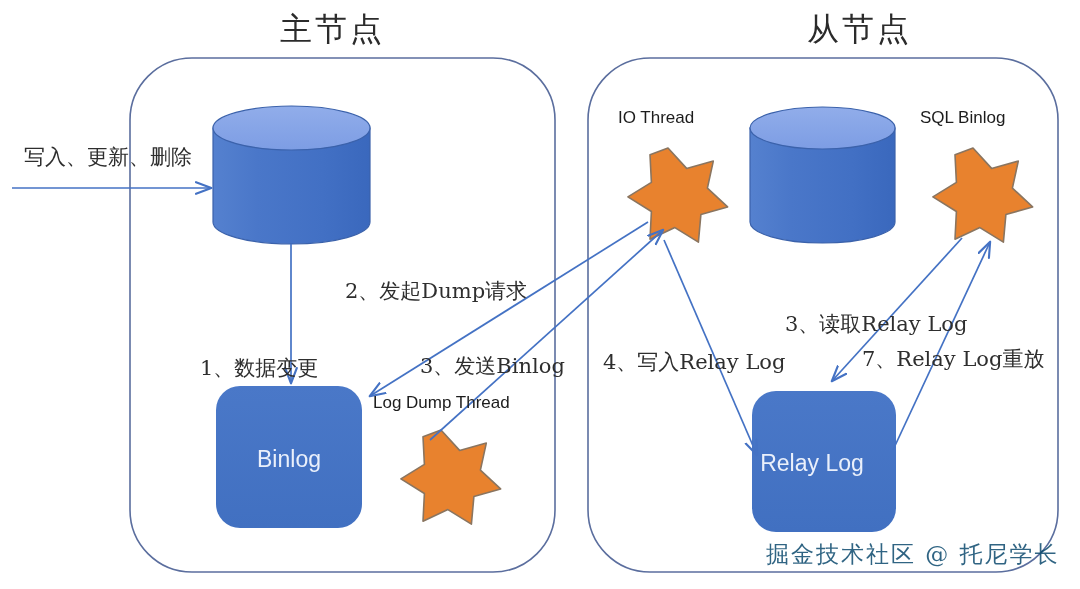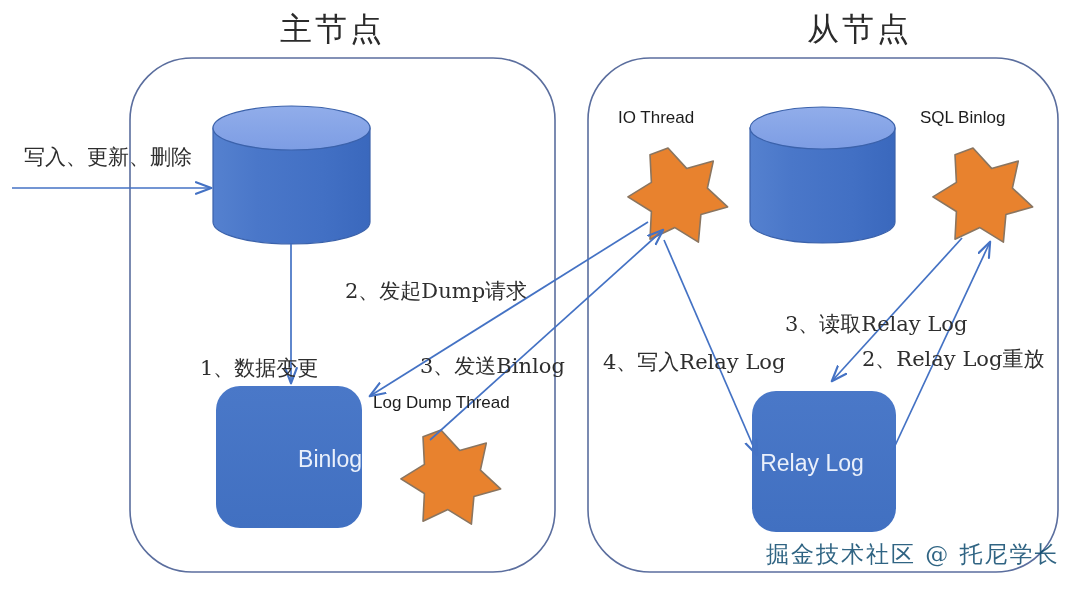--- a/index.html
+++ b/index.html
@@ -136,27 +136,27 @@
   <div class="txt cn-label" style="left:200px;top:318px;margin-top:36px;">1、数据变更</div>
 
   <div class="txt cn-label" style="left:345px;top:277px;">2、发起Dump请求</div>
 
   <div class="txt cn-label" style="left:420px;top:352px;">3、发送Binlog</div>
 
   <div class="txt cn-label" style="left:603px;top:348px;">4、写入Relay Log</div>
 
   <div class="txt cn-label" style="left:785px;top:310px;">3、读取Relay Log</div>
 
-  <div class="txt cn-label" style="left:862px;top:345px;">2、Relay Log重放</div>
+  <div class="txt cn-label" style="left:862px;top:345px;">7、Relay Log重放</div>
 
   <div class="txt thread-label" style="left:373px;top:393px;">Log Dump Thread</div>
 
   <div class="txt thread-label" style="left:618px;top:108px;">IO Thread</div>
 
   <div class="txt thread-label" style="left:920px;top:108px;">SQL Binlog</div>
 
-  <div class="box-text" style="left:216px;top:446px;width:146px;text-align:right;">Binlog</div>
+  <div class="box-text" style="left:216px;top:446px;width:146px;">Binlog</div>
 
   <div class="box-text" style="left:752px;top:450px;width:120px;">Relay Log</div>
 
   <div class="watermark" style="left:766px;top:539px;">掘金技术社区 @ 托尼学长</div>
 
 </div>
 
 </body></html>

